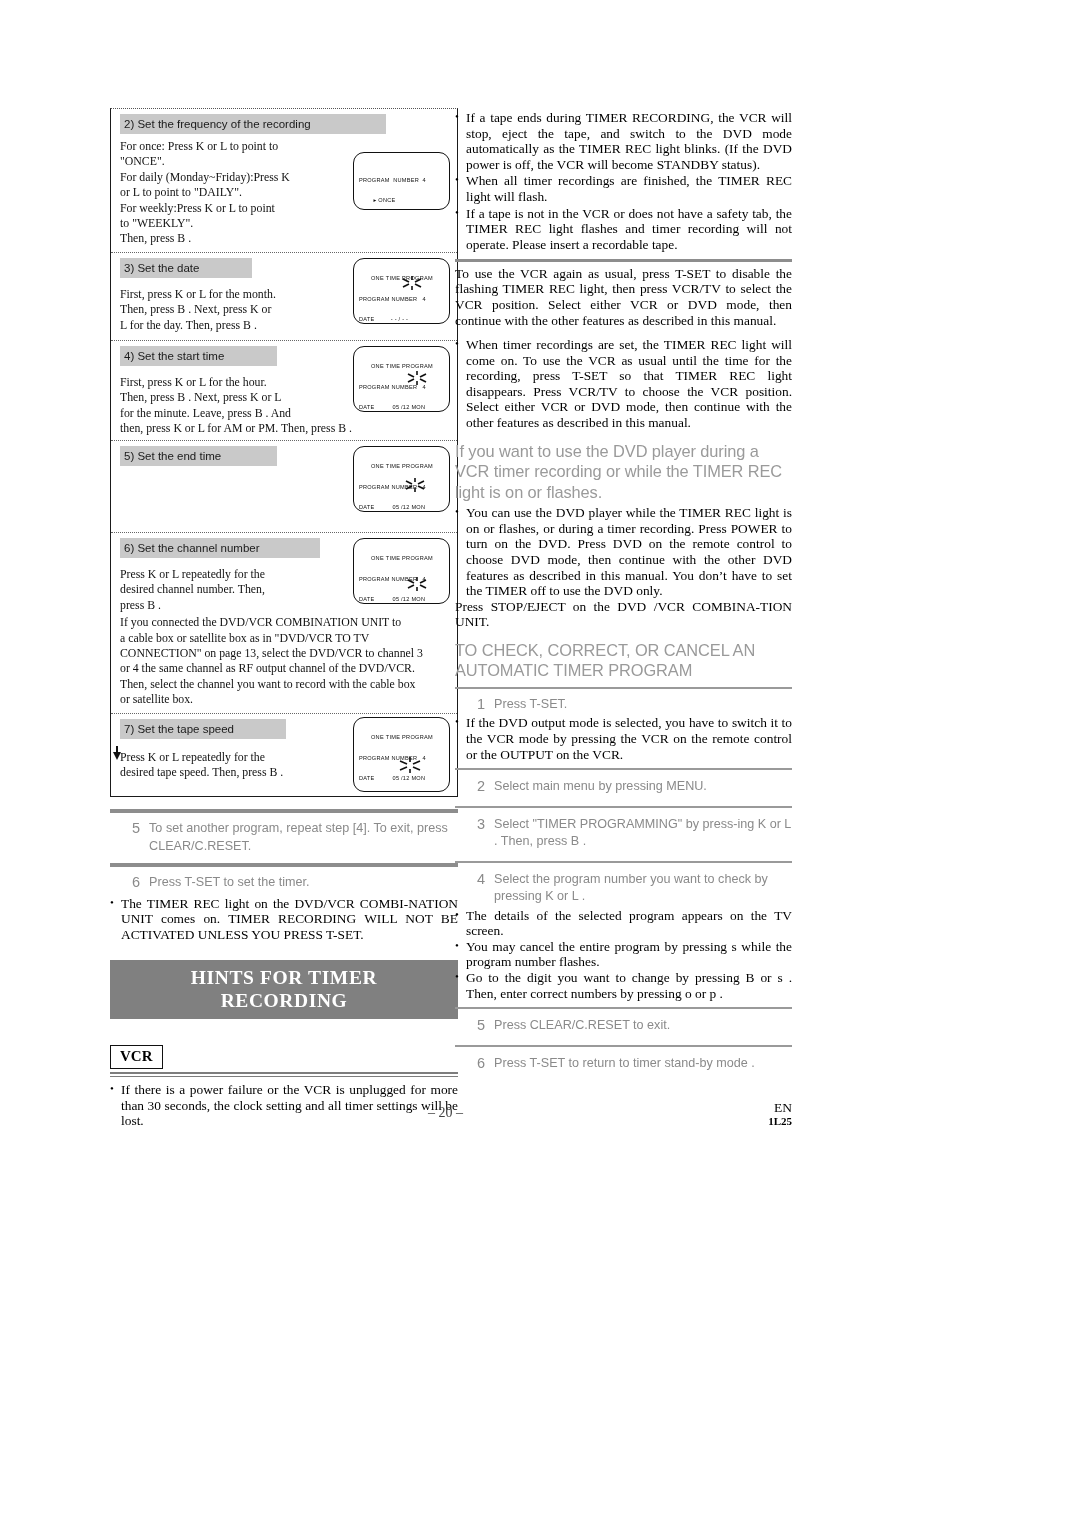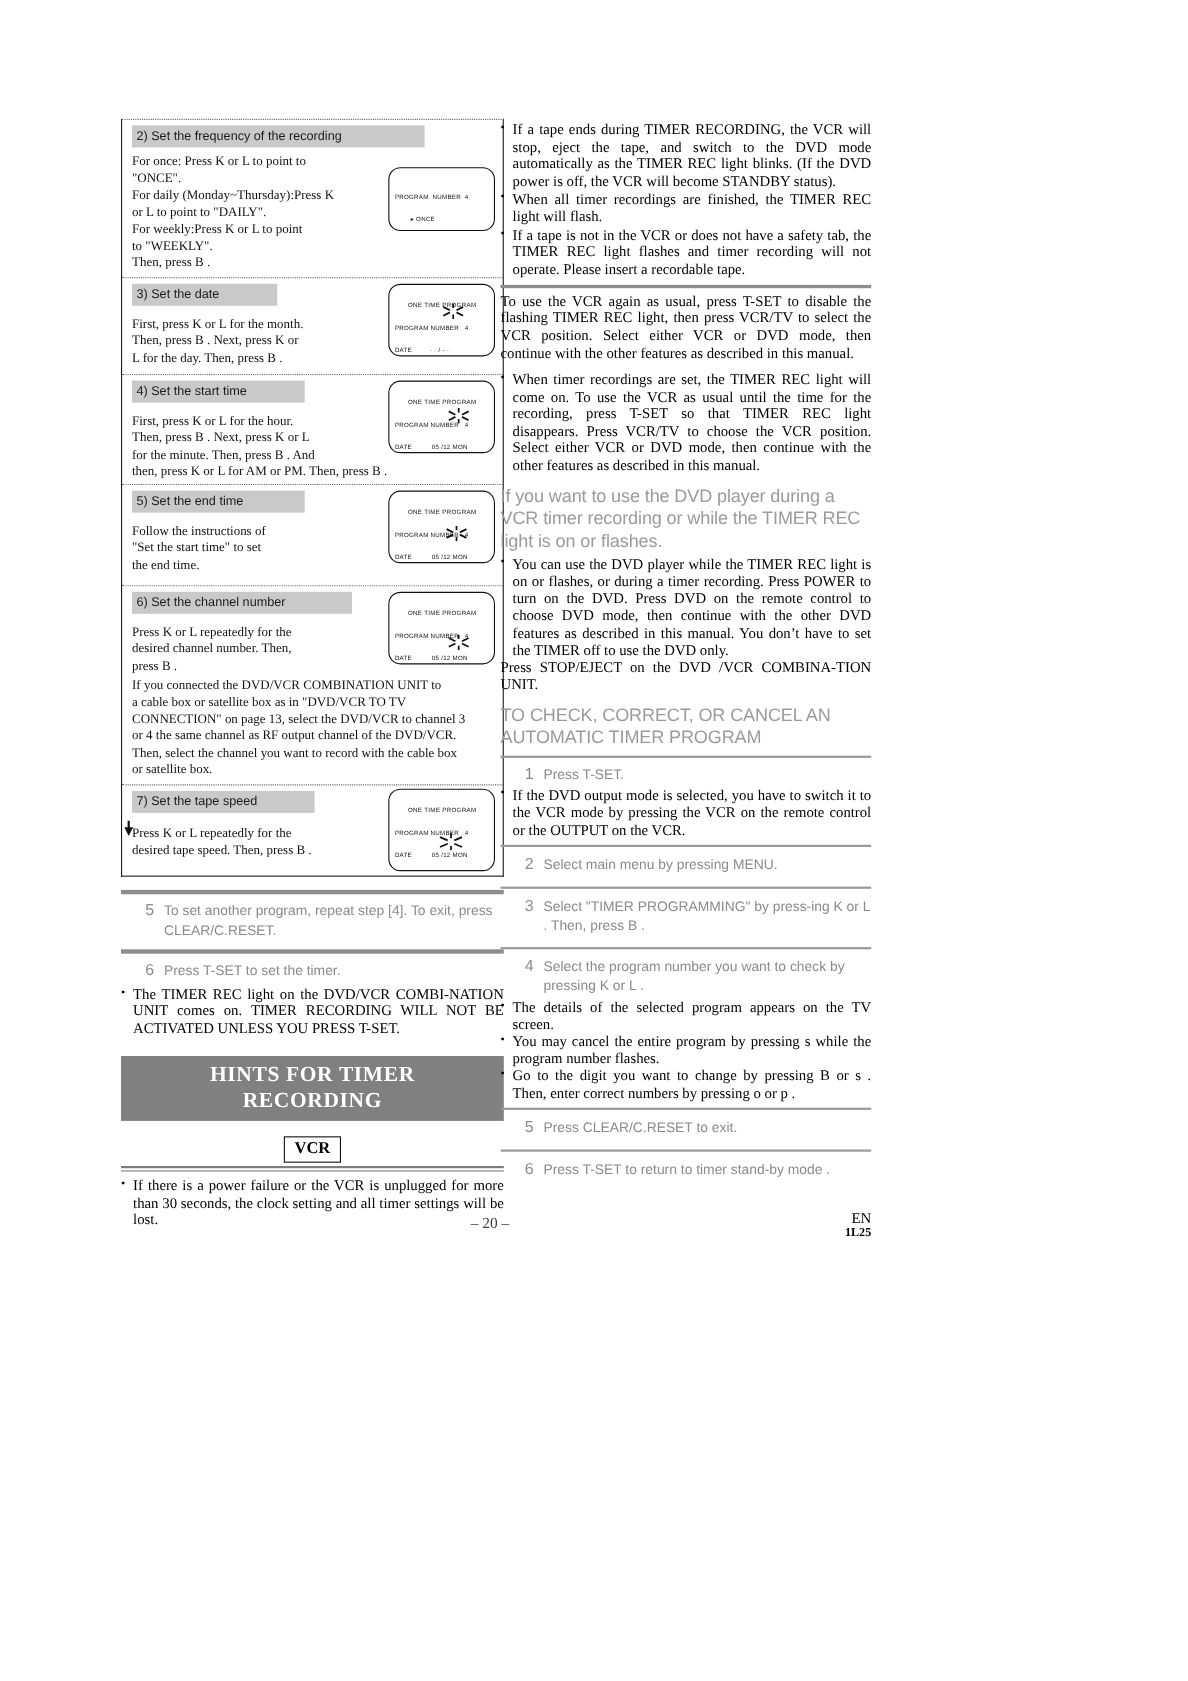--- a/index.html
+++ b/index.html
@@ -165,21 +165,21 @@
   .vcr-tag{
     display:inline-block;
     border:1.5px solid #111;
     font-family:"Liberation Serif", serif;
     font-weight:bold;
     font-size:15px;
     line-height:17px;
     padding:2px 9px 3px 9px;
     background:#fff;
   }
-  .vcr-row{text-align:center;margin-top:14px;}
+  .vcr-row{text-align:left;margin-top:26px;}
   .dbl-rule{
     border-top:2.5px solid #7d7d7d;
     border-bottom:1.4px solid #7d7d7d;
     height:2px;
     margin:3px 0 5px 0;
   }
 
   
   .ghead{
     font-family:"Liberation Sans", sans-serif;
@@ -226,21 +226,21 @@
 
   <div class="col-left">
 
     <div class="steps-box">
 
       <div class="step-block" style="height:144px;">
         <div class="step-head w1">2) Set the frequency of the recording</div>
         <div class="step-body">
           <p>For once: Press K  or L  to point to</p>
           <p>"ONCE".</p>
-          <p>For daily (Monday~Thursday):Press K</p>
+          <p>For daily (Monday~Friday):Press K</p>
           <p>or L  to point to "DAILY".</p>
           <p>For weekly:Press K  or L  to point</p>
           <p>to "WEEKLY".</p>
           <p>Then, press B .</p>
         </div>
         <div class="osd" style="top:43px;width:97px;height:58px;">
           <div class="osd-inner" style="padding-top:11px;">
             <span class="osd-row">PROGRAM  NUMBER  4</span>
             <span class="osd-row">        ▸ ONCE</span>
             
@@ -279,21 +279,21 @@
               </svg>
           </div>
         </div>
       </div>
 
       <div class="step-block" style="height:100px;">
         <div class="step-head w3">4) Set the start time</div>
         <div class="step-body" style="margin-top:4px;">
           <p>First, press K  or L  for the hour.</p>
           <p>Then, press B . Next, press K  or L</p>
-          <p>for the minute. Then, press B . And</p>
+          <p>for the minute. Leave, press B . And</p>
         </div>
         <div class="step-body wide" style="margin-top:0;">
           <p>then, press K  or L  for AM or PM. Then, press B .</p>
         </div>
         <div class="osd" style="top:5px;width:97px;height:66px;">
           <div class="osd-inner">
             <div class="osd-title">ONE TIME PROGRAM</div>
             <span class="osd-row">PROGRAM NUMBER   4</span>
             <span class="osd-row">DATE          05 /12 MON</span>
             
@@ -311,25 +311,20 @@
               <line x1="11" y1="0" x2="11" y2="4"></line>
                   <line x1="11" y1="10" x2="11" y2="14"></line>
             </g>
               </svg>
           </div>
         </div>
       </div>
 
       <div class="step-block" style="height:92px;">
         <div class="step-head w4">5) Set the end time</div>
-        <div class="step-body" style="margin-top:4px;">
-          <p>Follow the instructions of</p>
-          <p>"Set the start time" to set</p>
-          <p>the end time.</p>
-        </div>
         <div class="osd" style="top:5px;width:97px;height:66px;">
           <div class="osd-inner">
             <div class="osd-title">ONE TIME PROGRAM</div>
             <span class="osd-row">PROGRAM NUMBER   4</span>
             <span class="osd-row">DATE          05 /12 MON</span>
             
             
             
             
           </div>

